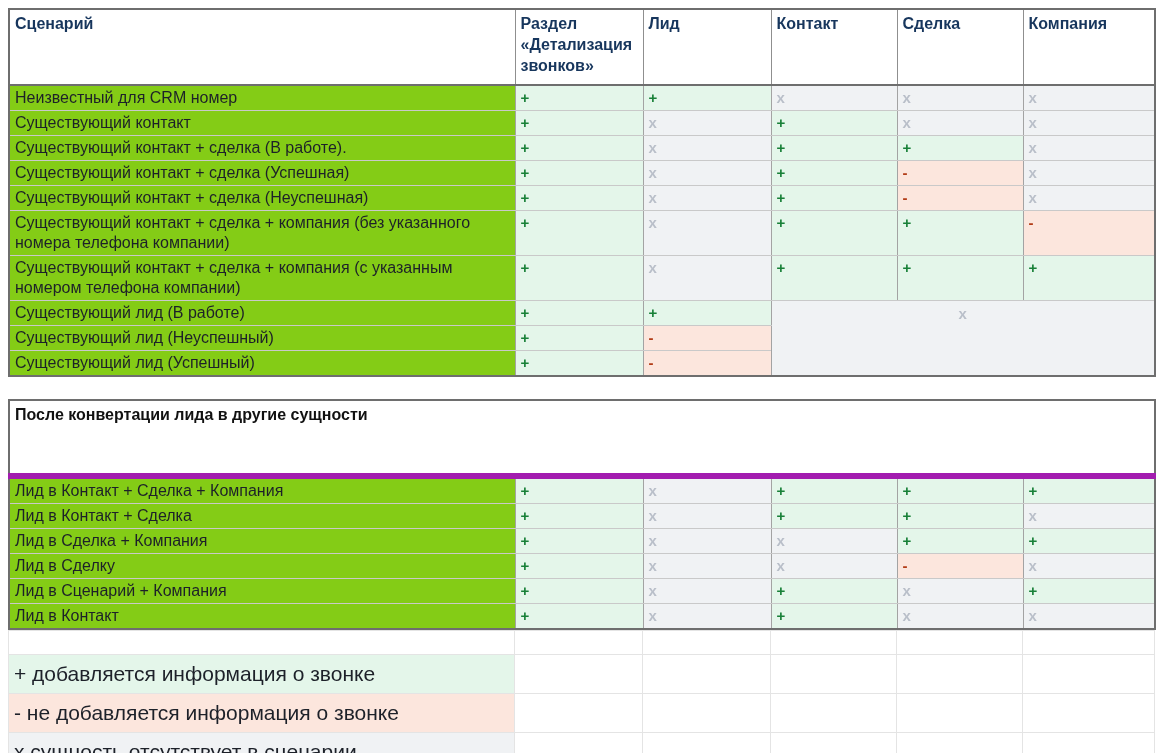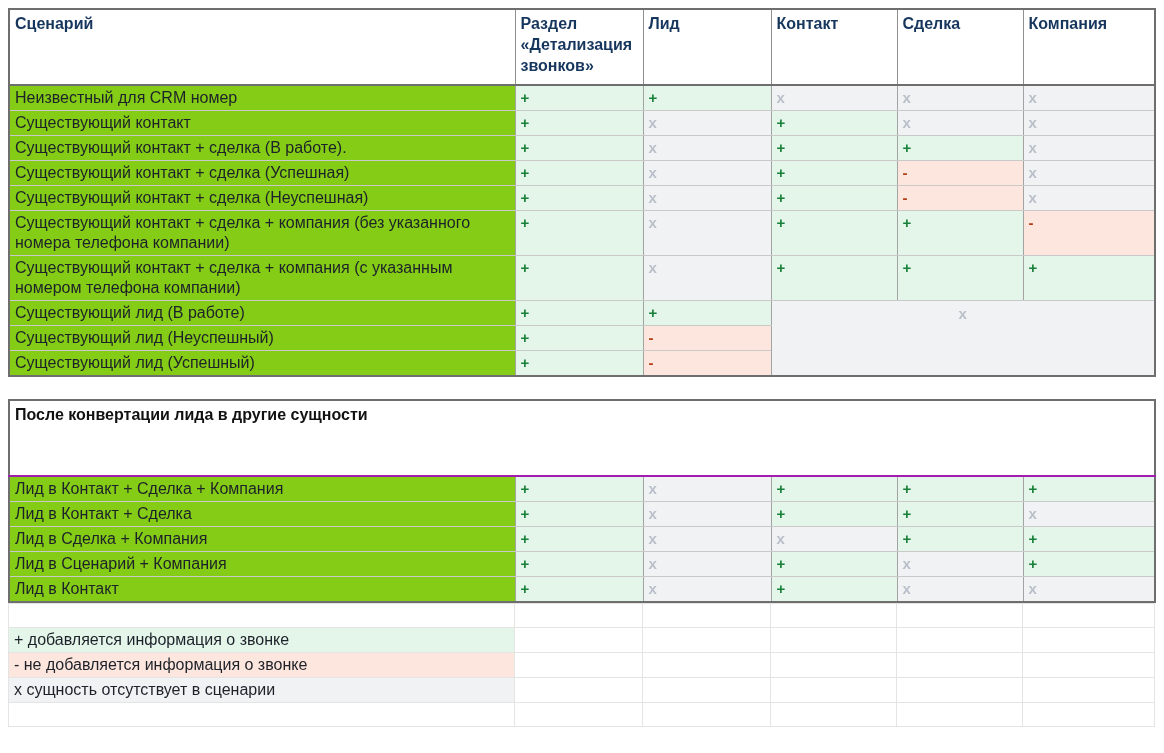--- a/index.html
+++ b/index.html
@@ -30,27 +30,27 @@
   td.label{background:#84cc16;color:#1d2129;}
   td.sym{font-weight:bold;font-size:15px;}
   td.plus  {background:var(--plus-bg,#e4f6ea);  color:var(--plus-text,#188038);}
   td.minus {background:var(--minus-bg,#fce6dd); color:var(--minus-text,#b23c17);}
   td.absent{background:var(--absent-bg,#f0f2f4);color:var(--absent-text,#b9bfc9);}
   td.merged-absent{text-align:center;vertical-align:top;padding-top:3px;}
 
   
   #table2 th.section-th{
     color:#111;font-size:16px;height:25px;
-    border:1px solid #8f8f8f;border-top:none;border-bottom:2px solid #a21caf;
+    border:1px solid #8f8f8f;border-top:none;border-bottom:6px solid #a21caf;
   }
 
   
   #legend-table td{
     border:1px solid #e4e4e4;height:22px;
-    font-size:16px;line-height:20px;padding:2px 5px;color:#1d2129;
+    font-size:21px;line-height:20px;padding:9px 5px;color:#1d2129;
   }
   #legend-table tr{height:24px;}
   #legend-table td.plus,#legend-table td.minus,#legend-table td.absent{
     color:#1d2129;font-weight:normal;
   }
 
   .gap{height:22px;}
 </style>
 </head>
 <body>
@@ -187,20 +187,28 @@
         </tr>
         <tr>
           <td class="label">Лид в Сделка + Компания</td>
           <td class="sym plus">+</td>
           <td class="sym absent">x</td>
           <td class="sym absent">x</td>
           <td class="sym plus">+</td>
           <td class="sym plus">+</td>
         </tr>
         <tr>
+          <td class="label">Лид в Сделку</td>
+          <td class="sym plus">+</td>
+          <td class="sym absent">x</td>
+          <td class="sym absent">x</td>
+          <td class="sym minus">-</td>
+          <td class="sym absent">x</td>
+        </tr>
+        <tr>
           <td class="label">Лид в Сценарий + Компания</td>
           <td class="sym plus">+</td>
           <td class="sym absent">x</td>
           <td class="sym plus">+</td>
           <td class="sym absent">x</td>
           <td class="sym plus">+</td>
         </tr>
         <tr>
           <td class="label">Лид в Контакт</td>
           <td class="sym plus">+</td>

